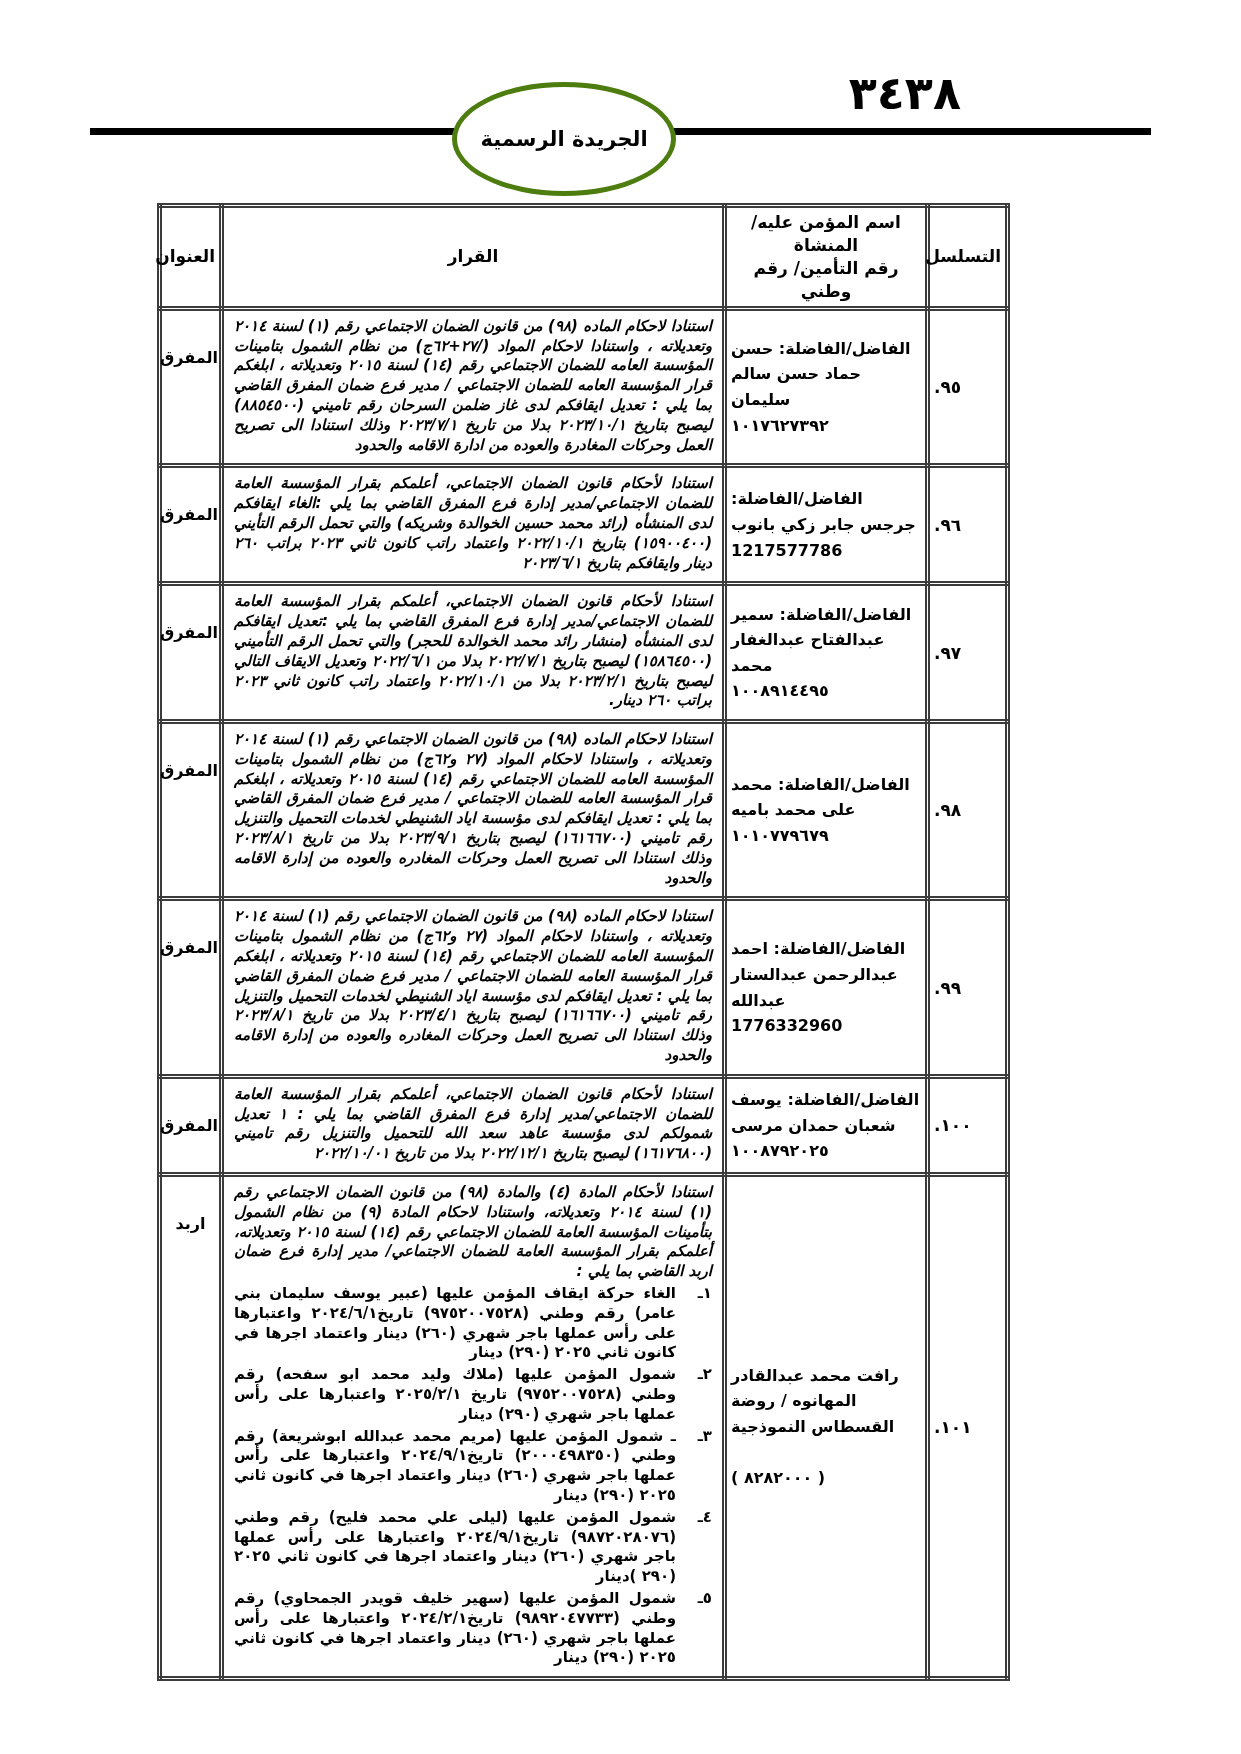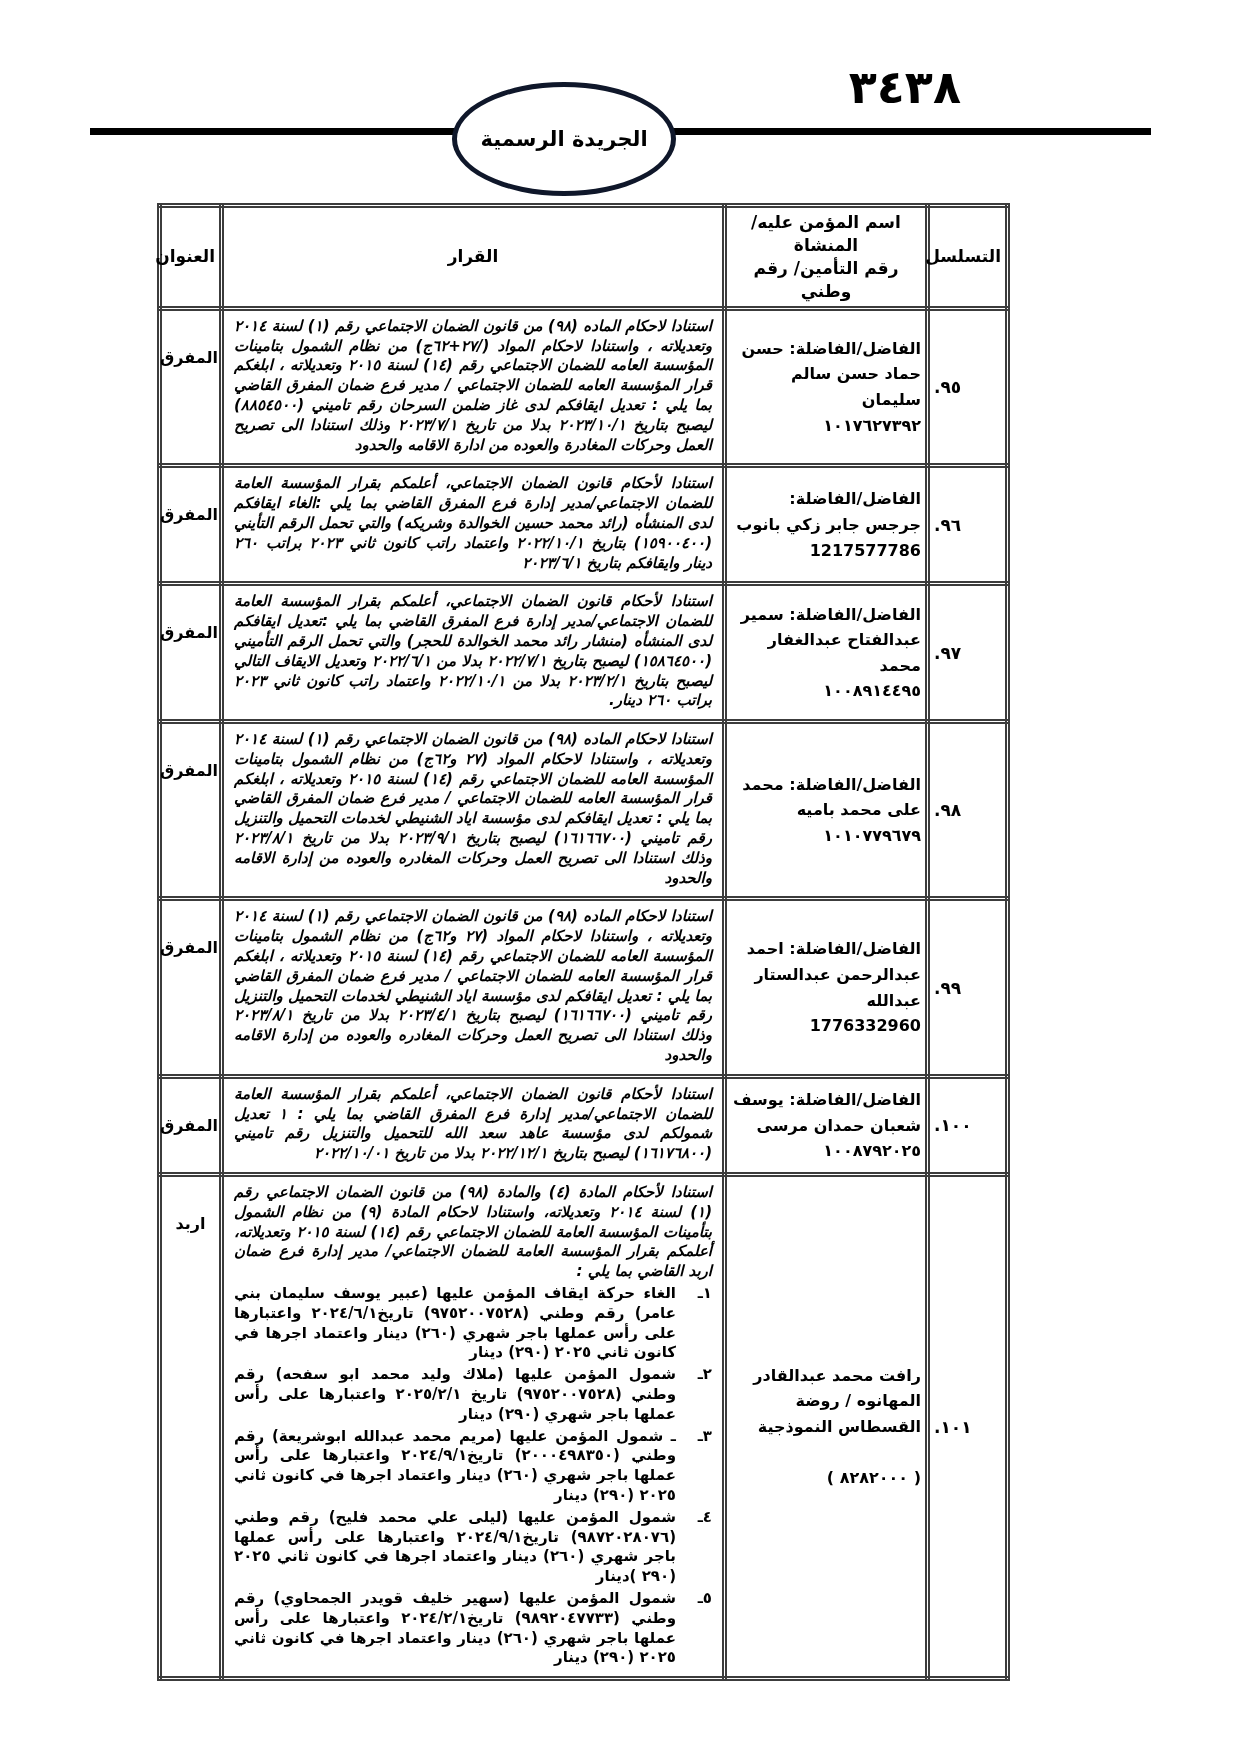--- a/index.html
+++ b/index.html
@@ -11,42 +11,42 @@
     position: relative;
     width: 1241px;
     height: 1754px;
     font-family: "DejaVu Sans", sans-serif;
     font-weight: bold;
     color: #000;
   }
   
   .page-number {
     position: absolute;
-    top: 64px;
+    top: 70px;
     right: 280px;
     font-size: 46px;
     letter-spacing: 3px;
     line-height: 1;
   }
   .header-line {
     position: absolute;
     top: 128px;
     left: 90px;
     width: 1061px;
     height: 7px;
     background: #000;
   }
   .title-oval {
     position: absolute;
     top: 82px;
     left: 452px;
     width: 214px;
     height: 104px;
     background: #fff;
-    border: 5px solid #0f172a;
+    border: 5px solid #4d7c0f;
     border-radius: 50%;
     display: flex;
     align-items: center;
     justify-content: center;
     font-size: 21px;
   }
   
   table.doc-table {
     position: absolute;
     top: 203px;
@@ -68,21 +68,21 @@
     white-space: pre-line;
     line-height: 1.35;
   }
   .serial-cell {
     text-align: left;
     vertical-align: middle;
     font-size: 17px;
     padding: 4px;
   }
   .name-cell {
-    text-align: right;
+    text-align: left;
     vertical-align: middle;
     font-size: 16px;
     line-height: 1.6;
     white-space: pre-line;
     padding: 8px 4px;
   }
   .decision-cell {
     vertical-align: top;
     font-size: 15px;
     line-height: 1.32;

